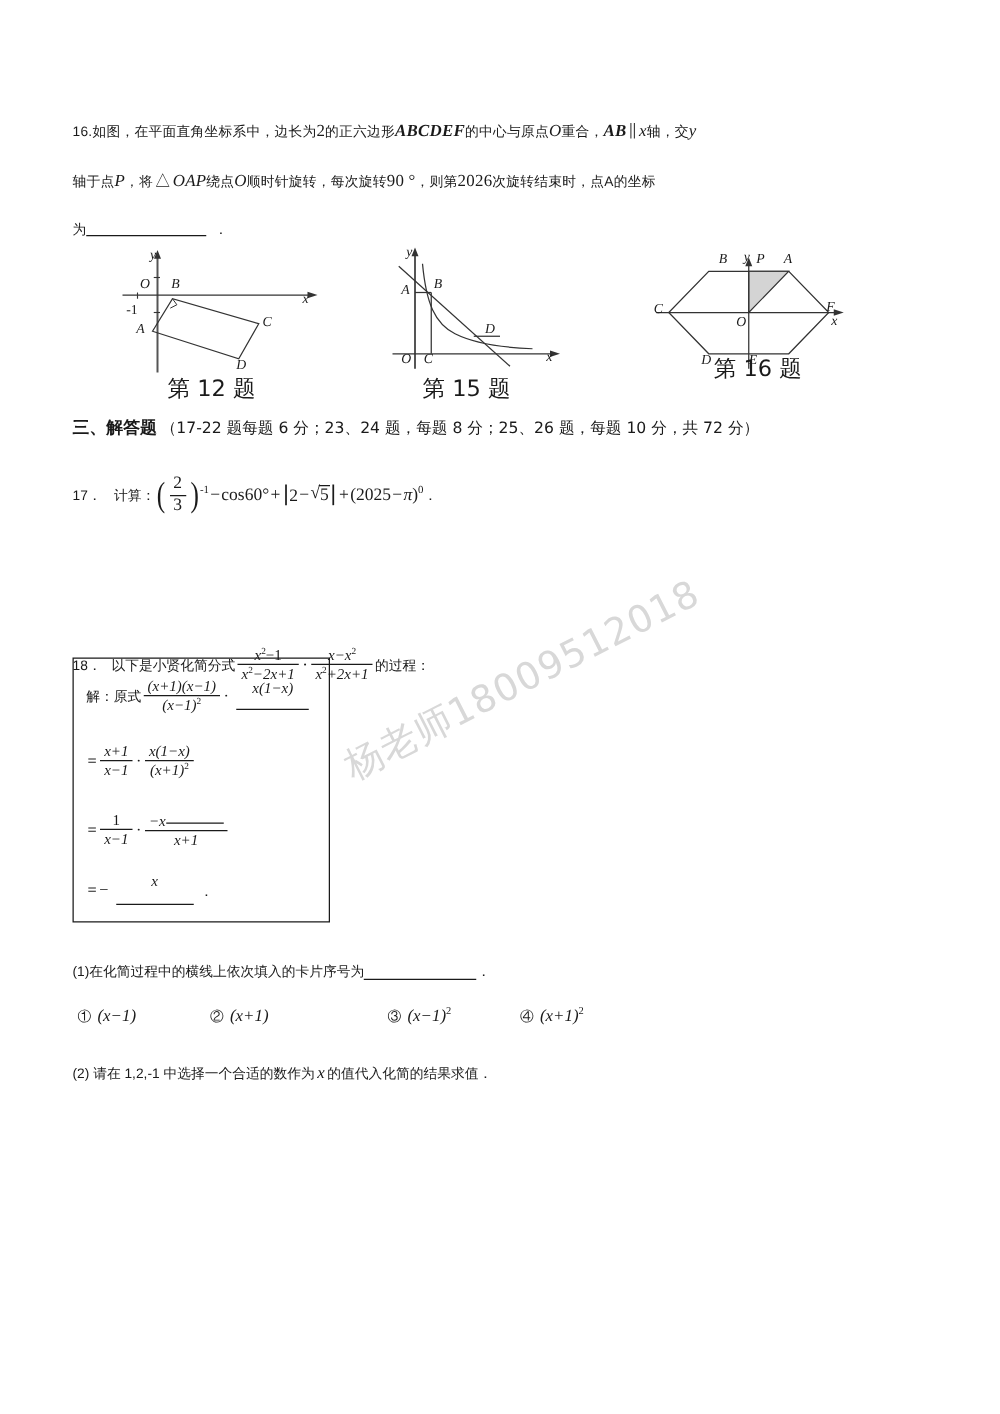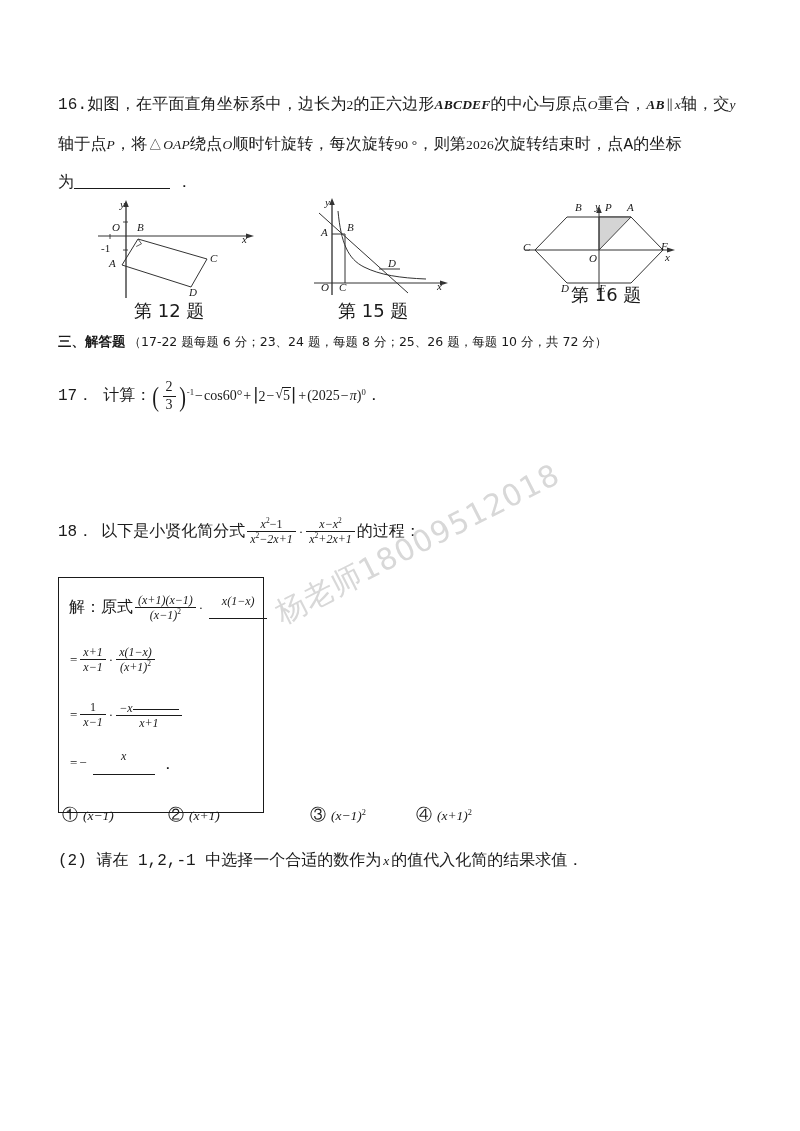--- a/index.html
+++ b/index.html
@@ -91,21 +91,21 @@
   }
 
   
   .q-text {
     position: absolute;
     font-size: 13.5px;
     line-height: 34px;
     letter-spacing: 0.2px;
     white-space: nowrap;
   }
-  .cnt { font-family: Liberation Mono, monospace; font-size: 16px; margin-top: 15px; }
+  .cnt { font-family: Liberation Sans, sans-serif; font-size: 11px; margin-top: 15px; }
 
   
   #figures { position: absolute; left: 0; top: 195px; width: 800px; height: 130px; }
   .fig { position: absolute; }
   .fig-caption {
     position: absolute;
     font-family: "DejaVu Sans", "Liberation Sans", sans-serif;
     font-size: 18px;
     white-space: nowrap;
   }
@@ -134,23 +134,23 @@
 
   
   #q18-stem {
     position: absolute;
     left: 58px; top: 518px;
     font-size: 13.5px;
     white-space: nowrap;
   }
   #q18-box {
     position: absolute;
-    left: 58px; top: 577px;
+    left: 58px; top: 526px;
     width: 206px;
-    height: 236px;
+    height: 212px;
     border: 1.4px solid #1a1a1a;
     box-sizing: border-box;
   }
   #q18-box .line {
     position: absolute;
     left: 10px;
     font-size: 13px;
     white-space: nowrap;
   }
   #q18-part1 {
@@ -314,20 +314,23 @@
     <div class="line" style="top:122px;">
       <span class="mo">=</span><span class="frac" style="font-size:12px;"><span class="num mn">1</span><span class="den mi">x−1</span></span><span class="mo">·</span><span class="frac" style="font-size:12px;"><span class="num"><span class="mi">−x</span><span class="fracblank" style="width:46px; border-bottom:1px solid #1a1a1a; vertical-align:0.15em;"></span></span><span class="den mi">x+1</span></span>
     </div>
 
     <div class="line" style="top:172px;">
       <span class="mo">=</span><span class="mo">−</span><span class="frac blankden" style="font-size:12px;"><span class="num mi">x</span><span class="den"><span class="fracblank" style="width:62px;"></span></span></span><span class="cnt" style="vertical-align:-0.1em;">．</span>
     </div>
 
   </div>
 
+  <div id="q18-part1">
+    <span class="cnt">(1)在化简过程中的横线上依次填入的卡片序号为</span><span class="fillblank" style="width:90px;"></span><span class="cnt">．</span>
+  </div>
 
   <div id="q18-options">
     <span class="opt" style="left:0;"><span class="cnt">①</span><span class="mi" style="margin-left:5px;">(x−1)</span><sup class="exp expn"></sup></span>
     <span class="opt" style="left:106px;"><span class="cnt">②</span><span class="mi" style="margin-left:5px;">(x+1)</span><sup class="exp expn"></sup></span>
     <span class="opt" style="left:248px;"><span class="cnt">③</span><span class="mi" style="margin-left:5px;">(x−1)</span><sup class="exp expn">2</sup></span>
     <span class="opt" style="left:354px;"><span class="cnt">④</span><span class="mi" style="margin-left:5px;">(x+1)</span><sup class="exp expn">2</sup></span>
   </div>
 
   <div id="q18-part2">
     <span class="cnt">(2) 请在 1,2,-1 中选择一个合适的数作为</span><span class="mi" style="margin:0 2px;">x</span><span class="cnt">的值代入化简的结果求值．</span>

